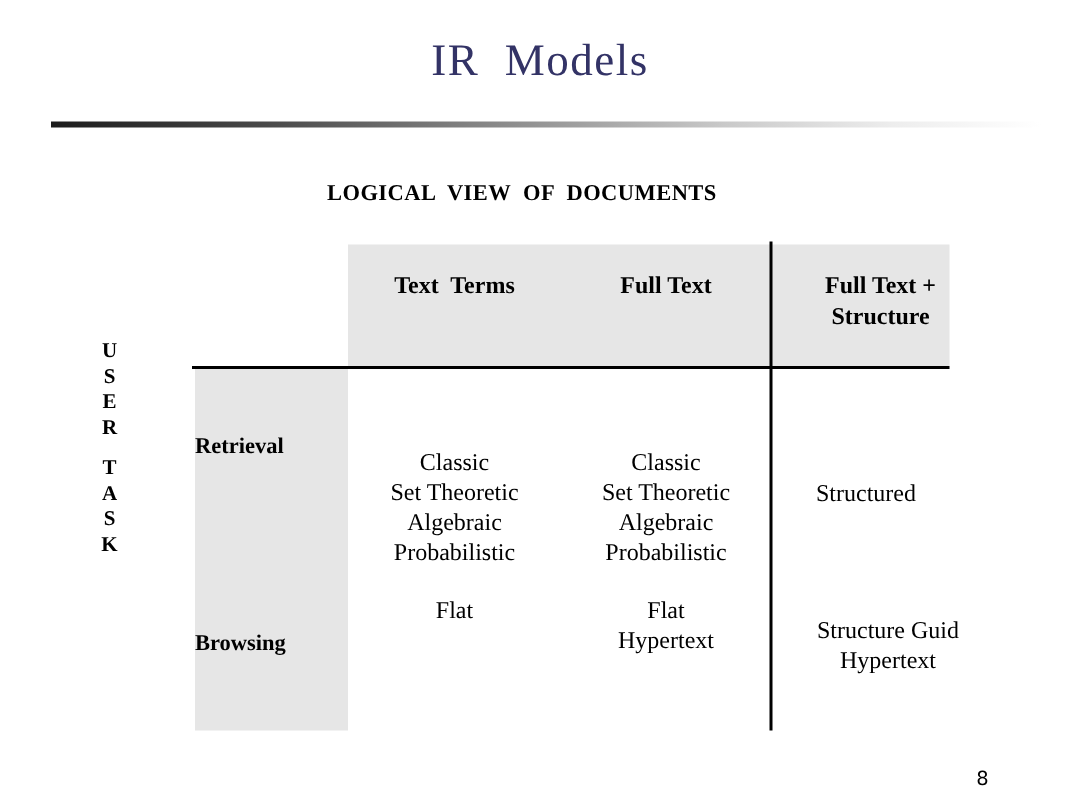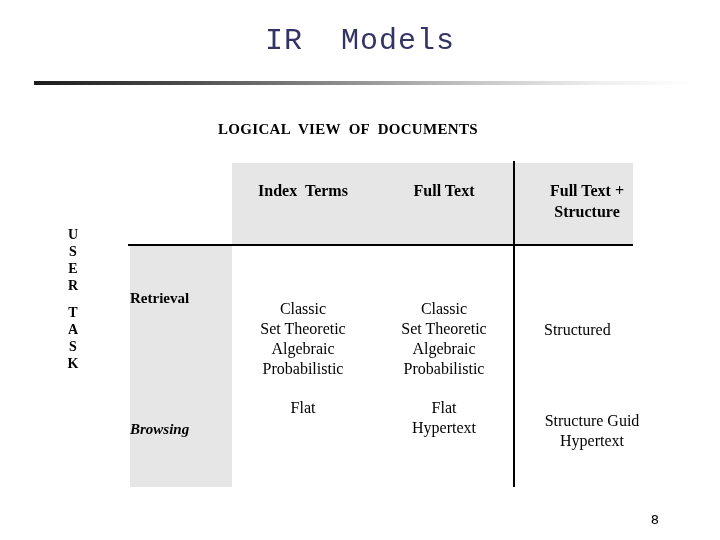--- a/index.html
+++ b/index.html
@@ -15,21 +15,21 @@
     position: relative;
   }
 
   
   .slide-title {
     position: absolute;
     left: 0;
     top: 24px;
     width: 720px;
     text-align: center;
-    font-family: Liberation Mono, monospace;
+    font-family: Liberation Serif, serif;
     font-size: 30px;
     font-weight: 400;
     letter-spacing: 1px;
     color: #333366;
     white-space: pre;
   }
 
   
   .title-rule {
     position: absolute;
@@ -143,21 +143,21 @@
     left: 130px;
     width: 102px;
     text-align: left;
     font-family: "Liberation Serif", serif;
     font-weight: bold;
     font-size: 15px;
     color: #000000;
     white-space: pre;
   }
   .row-head.r1 { top: 290px; }
-  .row-head.r2 { top: 421px; font-style: italic; }
+  .row-head.r2 { top: 421px; }
 
   
   .cell {
     position: absolute;
     font-family: "Liberation Serif", serif;
     font-size: 16px;
     line-height: 20px;
     color: #000000;
     text-align: center;
     white-space: pre;
@@ -206,21 +206,21 @@
     <div class="letter">S</div>
     <div class="letter">E</div>
     <div class="letter">R</div>
     <div class="gap"></div>
     <div class="letter">T</div>
     <div class="letter">A</div>
     <div class="letter">S</div>
     <div class="letter">K</div>
   </div>
 
-  <div class="col-head c1">Index  Terms</div>
+  <div class="col-head c1">Text  Terms</div>
   <div class="col-head c2">Full Text</div>
   <div class="col-head c3">Full Text +
 Structure</div>
 
   <div class="row-head r1">Retrieval</div>
   <div class="row-head r2">Browsing</div>
 
   <div class="cell col1 row1">Classic
 Set Theoretic
 Algebraic

